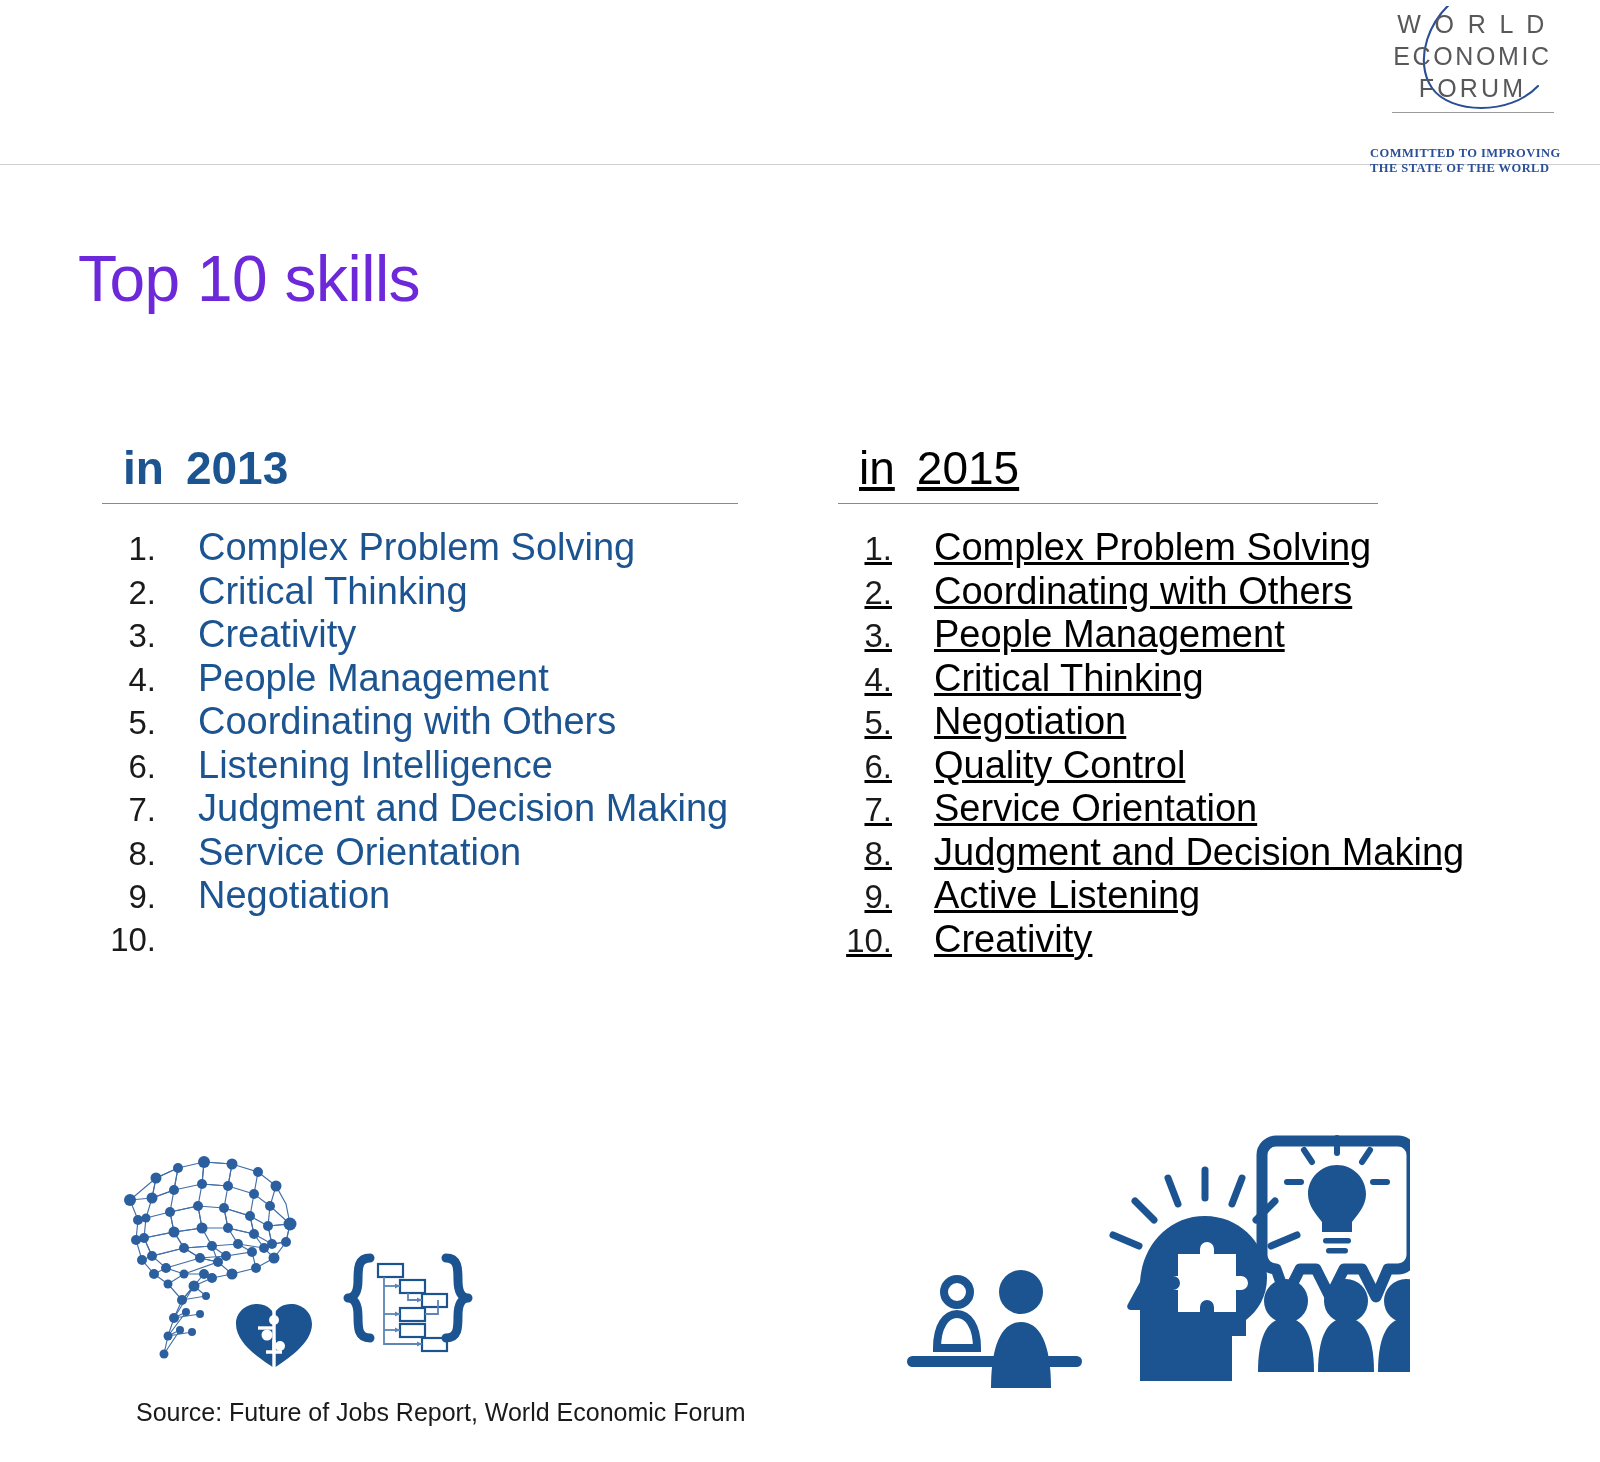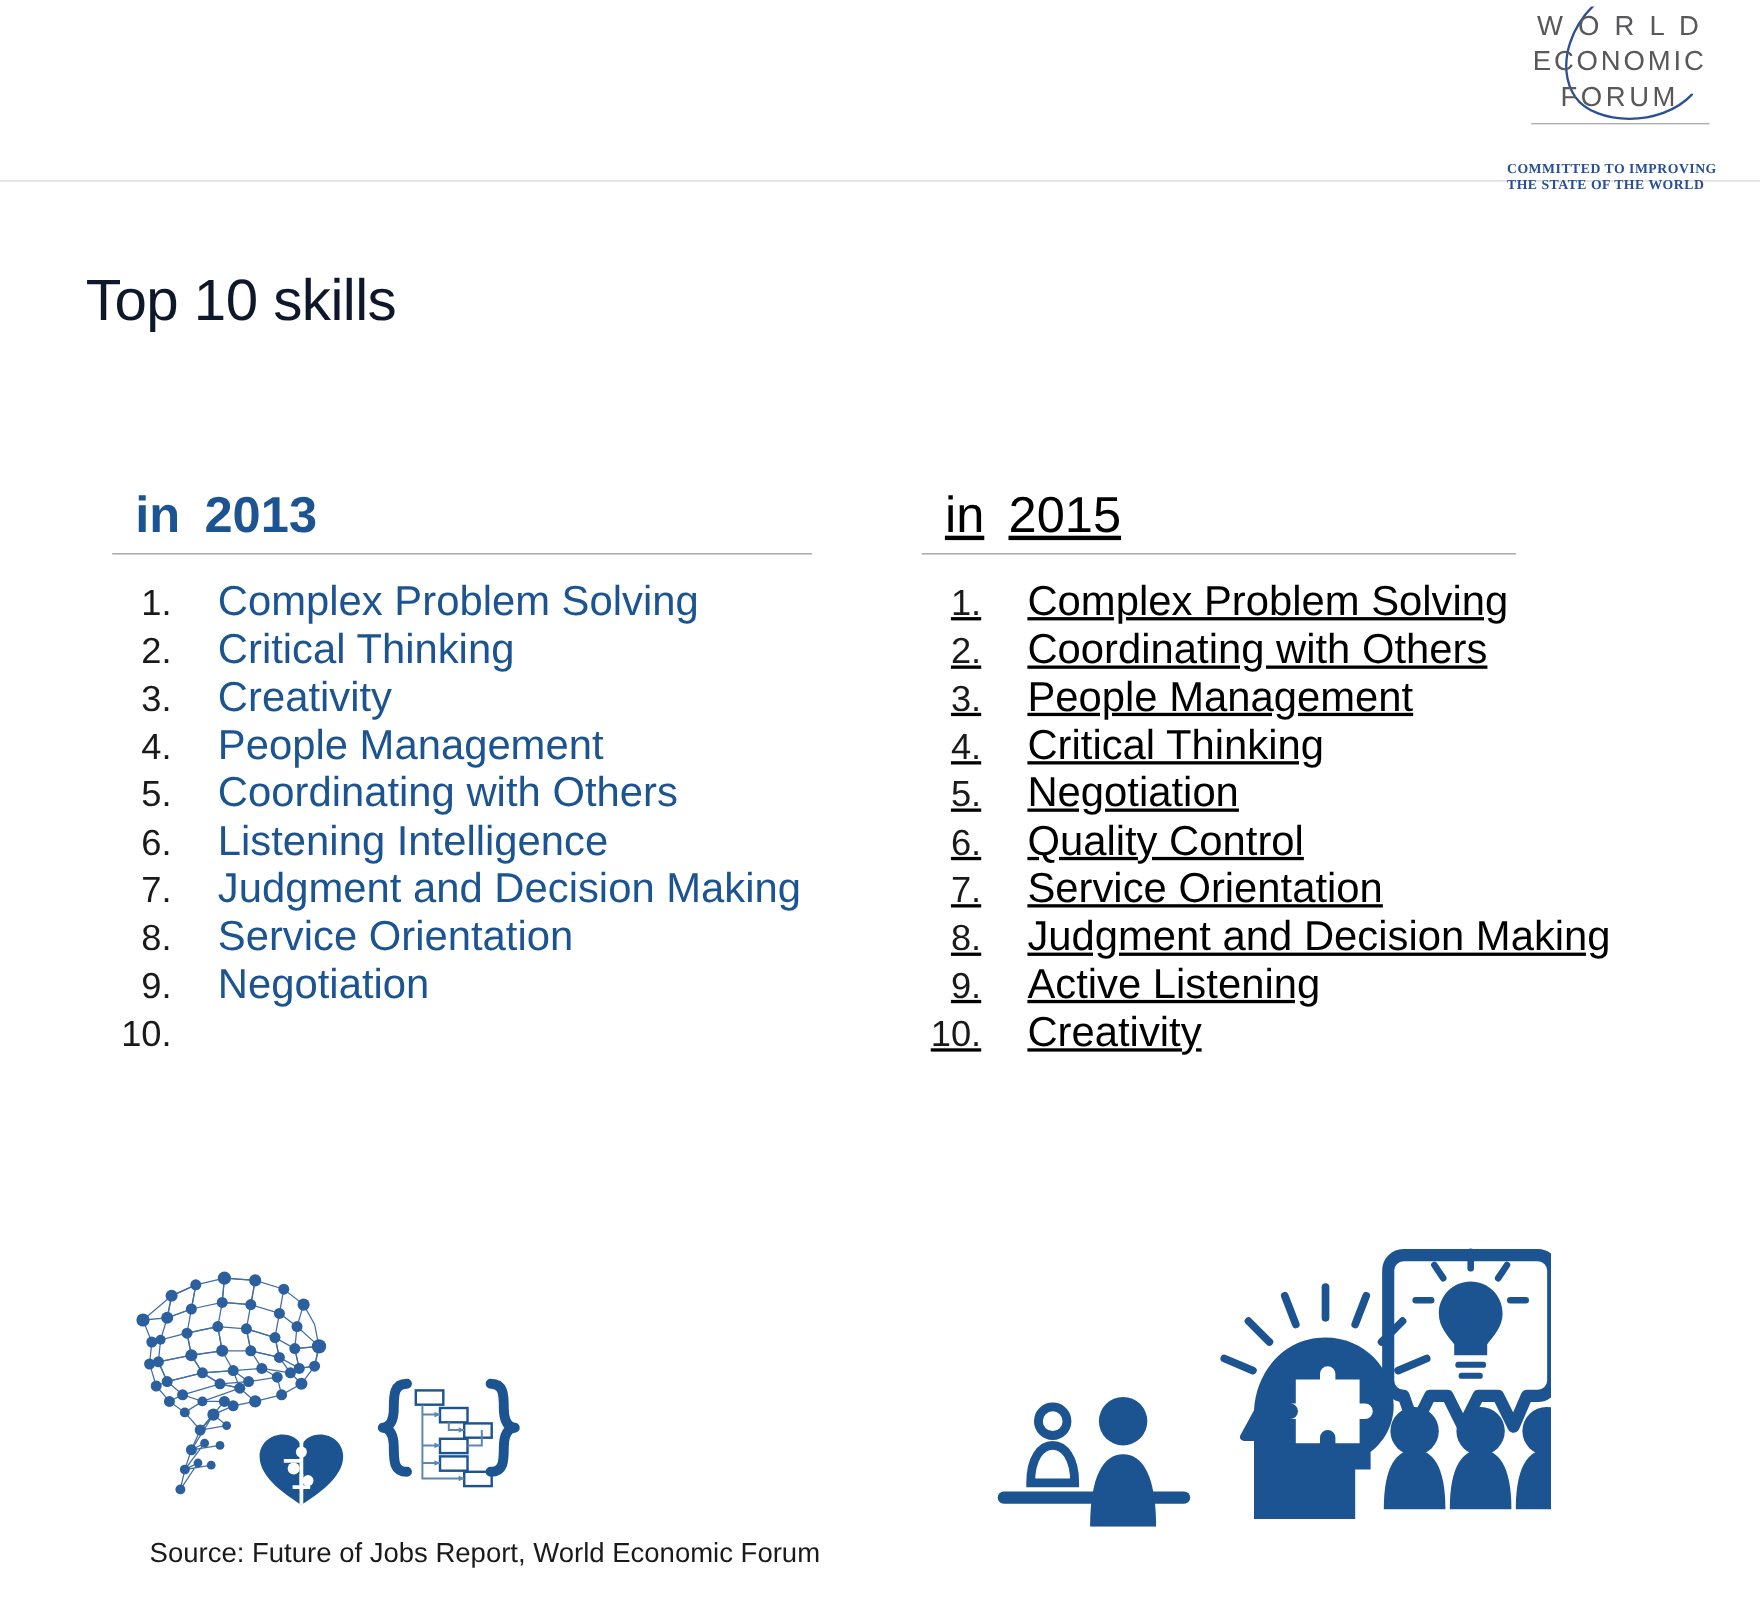--- a/index.html
+++ b/index.html
@@ -87,23 +87,23 @@
     line-height: 14.5px;
     letter-spacing: 0.45px;
     margin-top: 28px;
   }
 
   
   #page-title {
     position: absolute;
     left: 78px;
     top: 247px;
-    font-size: 53px;
+    font-size: 64px;
     font-weight: 400;
-    color: #0f172a;
+    color: #6d28d9;
     letter-spacing: -0.5px;
     line-height: 1;
     white-space: nowrap;
   }
 
   
   .skill-column {
     position: absolute;
     top: 440px;
   }

